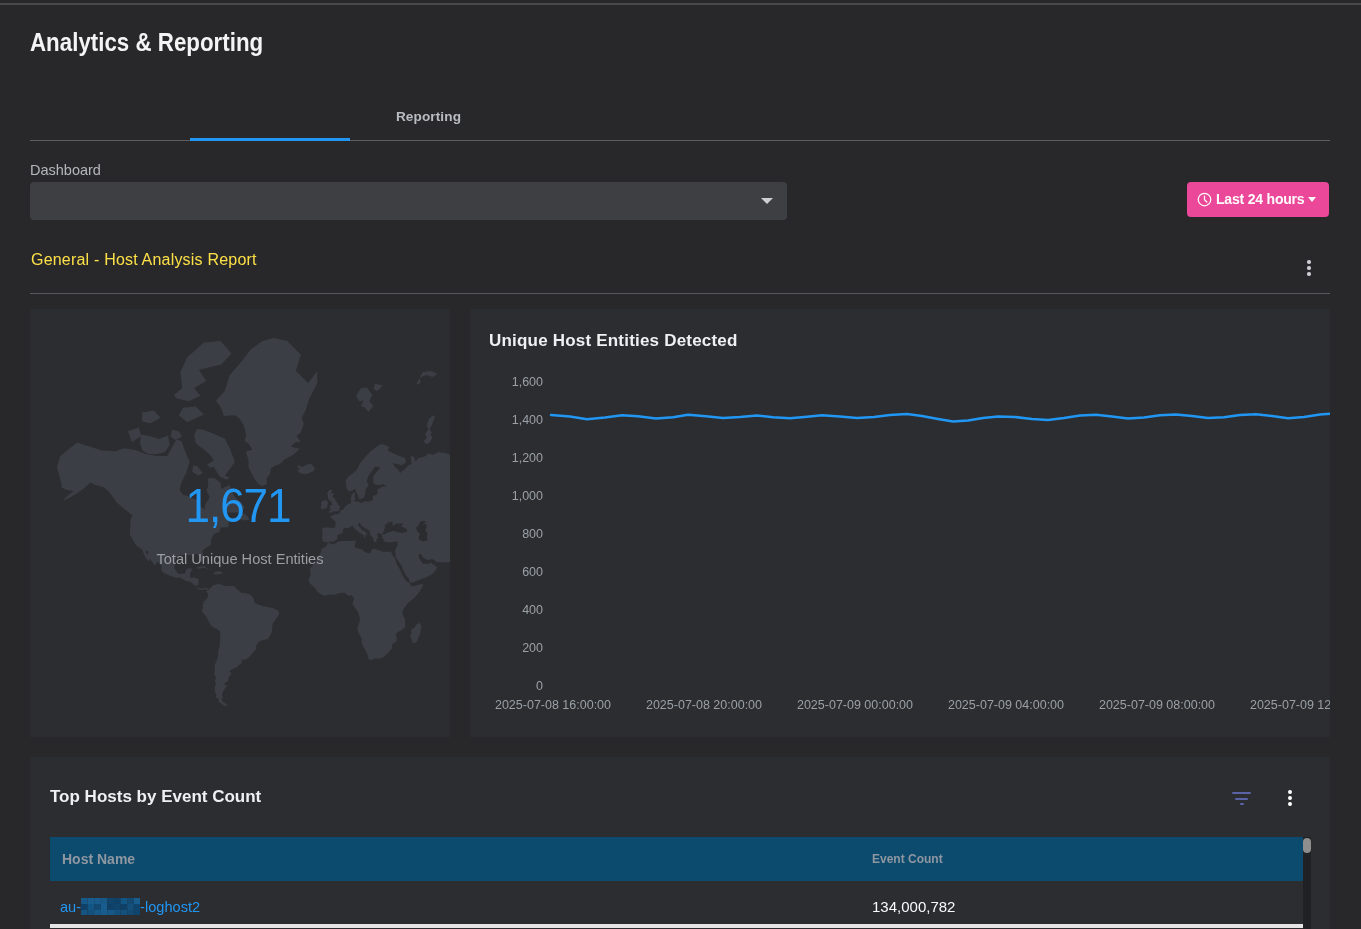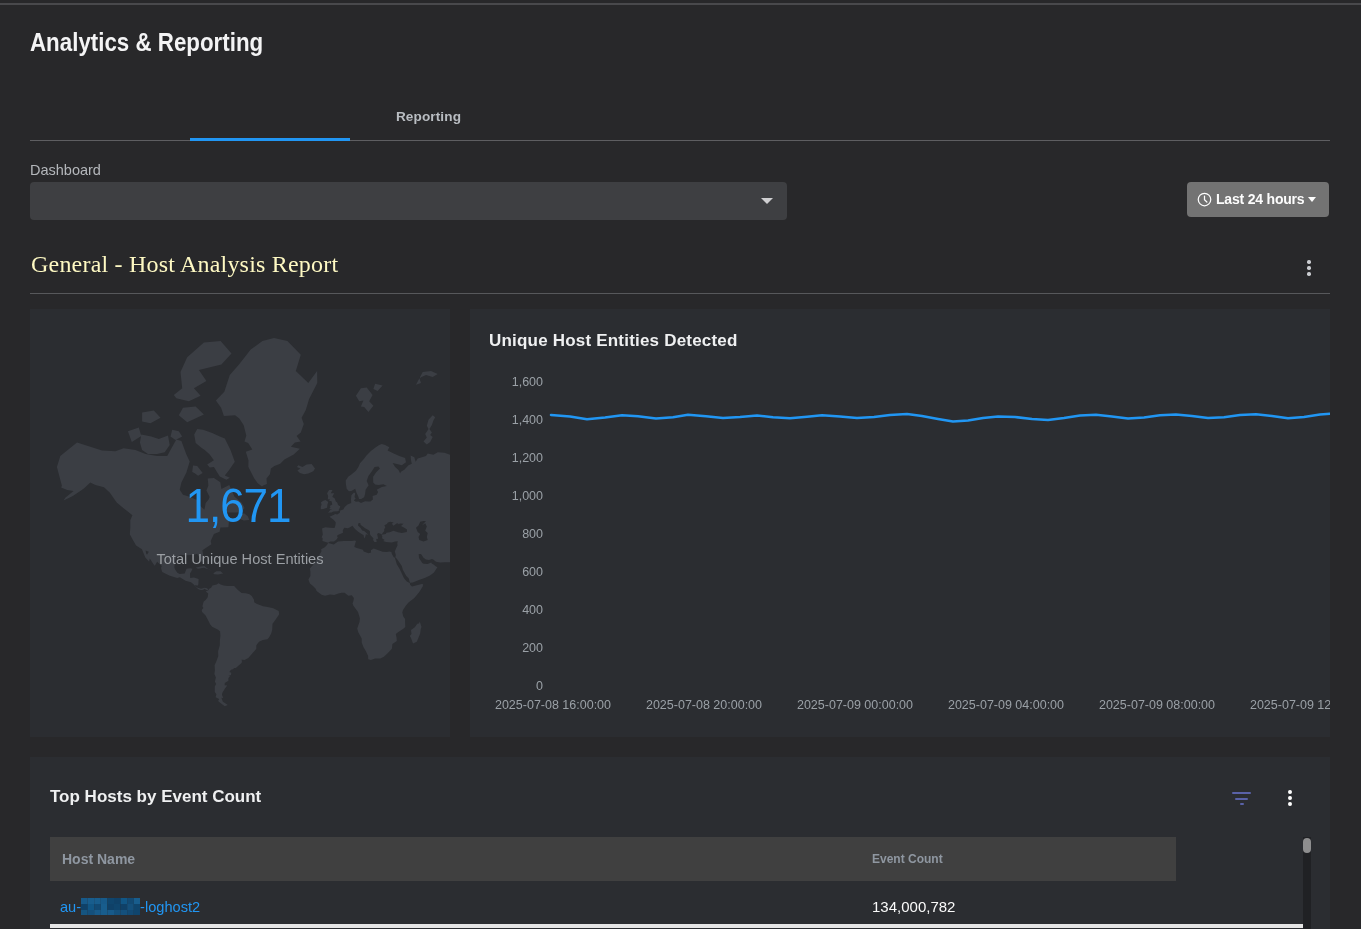--- a/index.html
+++ b/index.html
@@ -12,36 +12,36 @@
 .tab { position:absolute; top:0; height:48px; line-height:48px; font-size:13.6px; font-weight:700; text-align:center; letter-spacing:0.1px; }
 .tab1 { left:15px; width:130px; color:#9b9fa4; }
 .tab2 { left:160px; width:160px; color:#2196f3; }
 .tab3 { left:336px; width:125px; color:#b9bdc2; }
 .tabind { position:absolute; left:160px; top:45px; width:160px; height:3px; background:#2196f3; }
 
 .dlabel { position:absolute; left:30px; top:162px; font-size:14.5px; color:#b4b7bb; }
 .select { position:absolute; left:30px; top:182px; width:757px; height:38px; background:#3e3f42; border-radius:4px; }
 .select .txt { position:absolute; left:11px; top:0; line-height:38px; font-size:16.3px; letter-spacing:0.35px; color:#aeb1b5; }
 .select .caret { position:absolute; right:14px; top:16px; width:0; height:0; border-left:6px solid transparent; border-right:6px solid transparent; border-top:6px solid #cfcfd1; }
-.timebtn { position:absolute; left:1187px; top:182px; width:142px; height:35px; background:#737373; border-radius:4px; color:#fff; }
+.timebtn { position:absolute; left:1187px; top:182px; width:142px; height:35px; background:#ec4899; border-radius:4px; color:#fff; }
 .timebtn .txt { position:absolute; left:29px; top:0; line-height:34px; font-size:14px; font-weight:700; letter-spacing:-0.2px; color:#fdfdfd; }
 .timebtn .caret { position:absolute; left:121px; top:15px; width:0; height:0; border-left:4.7px solid transparent; border-right:4.7px solid transparent; border-top:5.3px solid #fdfdfd; }
 
-.sectitle { position:absolute; left:31px; top:251px; font-size:24px; font-weight:400; color:#fef9c3; letter-spacing:0.2px;font-family:Liberation Serif, serif; }
+.sectitle { position:absolute; left:31px; top:251px; font-size:16px; font-weight:400; color:#fde047; letter-spacing:0.2px; }
 .divider { position:absolute; left:30px; top:293px; width:1300px; height:1px; background:#57585b; }
 
 .card { position:absolute; background:#2b2d31; }
 .mapcard { left:30px; top:309px; width:420px; height:428px; }
 .chartcard { left:470px; top:309px; width:860px; height:428px; }
 .bigno { position:absolute; left:-2px; top:168px; width:420px; text-align:center; font-size:49px; color:#2196f3; letter-spacing:-1.2px; transform:scaleX(0.9); transform-origin:center top; }
 .bigno-sub { position:absolute; left:0; top:242px; width:420px; text-align:center; font-size:14.6px; color:#9b9fa4; }
 .charttitle { position:absolute; left:19px; top:22px; font-size:17px; font-weight:700; color:#eff0f1; letter-spacing:0.2px; }
 .tablecard { left:30px; top:757px; width:1300px; height:172px; }
 .tabletitle { position:absolute; left:20px; top:30px; font-size:17px; font-weight:700; color:#eff0f1; }
-.thead { position:absolute; left:20px; top:80px; width:1126px; height:44px; background:#404040; }
+.thead { position:absolute; left:20px; top:80px; width:1253px; height:44px; background:#0c4a6e; }
 .thead .c1 { position:absolute; left:12px; top:0; line-height:44px; font-size:14px; font-weight:700; color:#8f97a1; }
 .thead .c2 { position:absolute; left:822px; top:0; line-height:44px; font-size:12px; font-weight:700; color:#8f97a1; }
 .trow { position:absolute; left:20px; top:124px; width:1253px; height:47px; border-bottom:4px solid #e5e5e5; }
 .trow .c1 { position:absolute; left:10px; top:0; line-height:52px; font-size:14.6px; color:#2196f3; }
 .trow .c2 { position:absolute; left:822px; top:0; line-height:52px; font-size:15px; color:#fafafa; }
 .strack { position:absolute; left:1273px; top:80px; width:8px; height:92px; background:#202124; }
 .sthumb { position:absolute; left:1272.5px; top:80.5px; width:8px; height:15px; background:#8e8e8f; border-radius:4px; }
 .kebab1 { position:absolute; left:1307.3px; top:260.3px; width:4px; height:18px; }
 .kebab1 span { position:absolute; left:0; width:3.4px; height:3.4px; border-radius:50%; background:#caccd0; }
 .kebabT { position:absolute; left:1258px; top:33px; width:4px; height:18px; }

